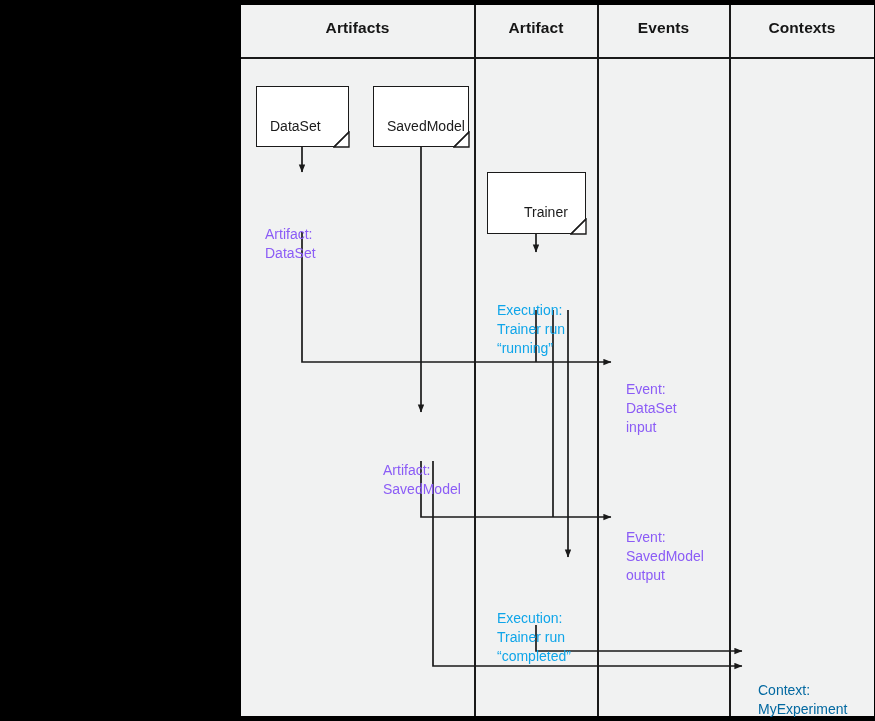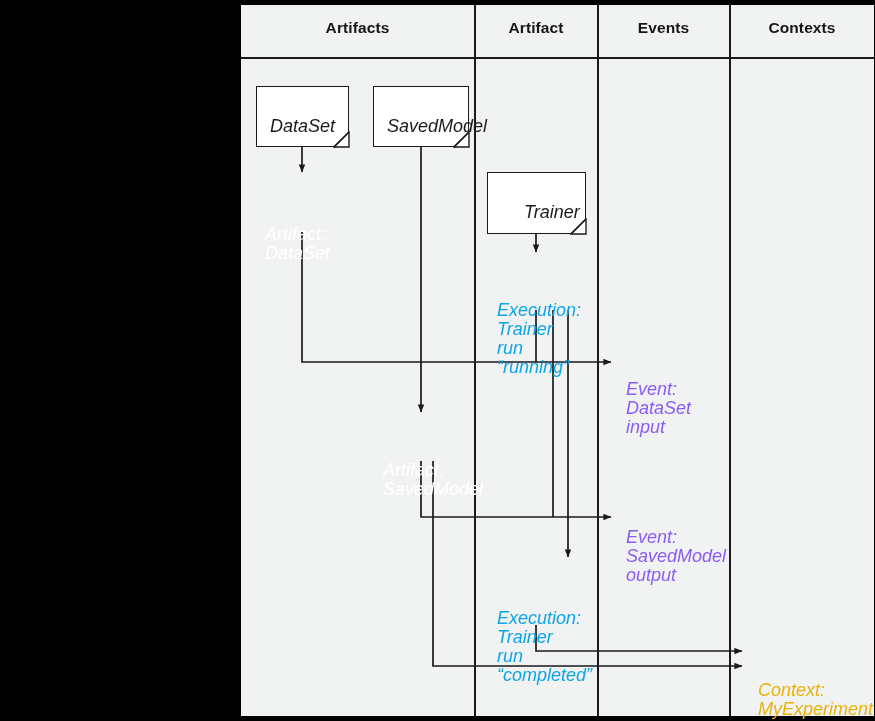--- a/index.html
+++ b/index.html
@@ -56,24 +56,23 @@
     top: 0;
     width: 875px;
     height: 721px;
     pointer-events: none;
   }
 
   
   .node {
     position: absolute;
     box-sizing: border-box;
-    font-size: 18px;
+    font-size: 14px;
     line-height: 19px;
     white-space: pre-line;
-    font-style: italic;
   }
 
   
   .doc {
     background: #ffffff;
     border: 1.6px solid #1a1a1a;
     color: #1b1b1b;
     padding: 11px 13px 0 13px;
   }
   .doc .fold {
@@ -92,24 +91,24 @@
   .wave .wavebg {
     position: absolute;
     left: 0;
     top: 0;
     width: 100%;
     height: 100%;
     z-index: -1;
   }
   .wave .label { position: relative; }
 
-  .wave.light  { color: #ffffff; }
+  .wave.light  { color: #8b5cf6; }
   .wave.accent { color: #0ea5e9; }
   .wave.cream  { color: #8b5cf6; }
-  .wave.deep   { color: #eab308; }
+  .wave.deep   { color: #0369a1; }
 </style>
 </head>
 <body>
 
 <div id="root">
 
   <div id="canvas">
 
     <div class="lane-divider" style="left:233px;"></div>
     <div class="lane-divider" style="left:356px;"></div>

